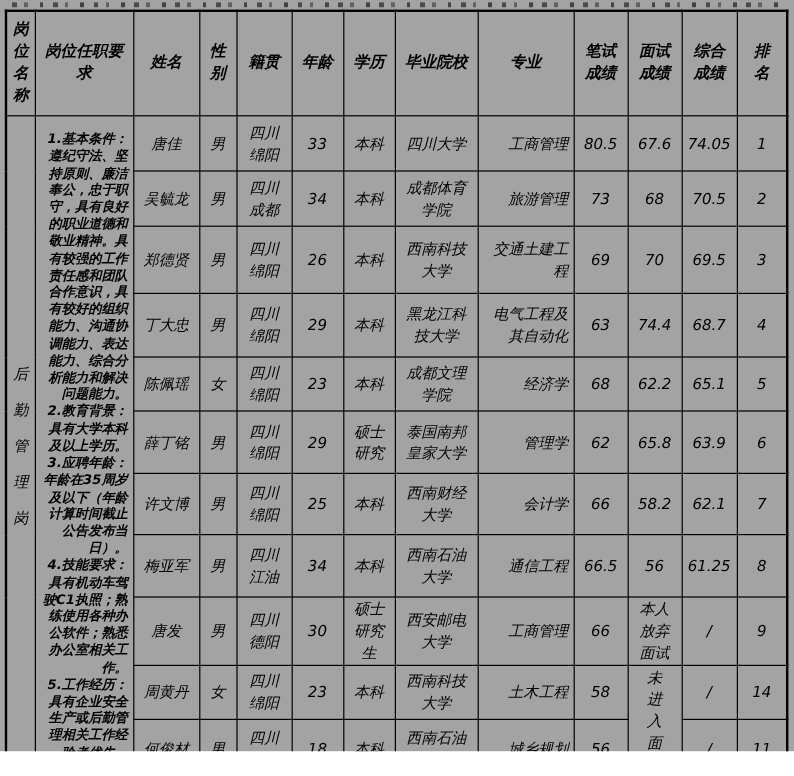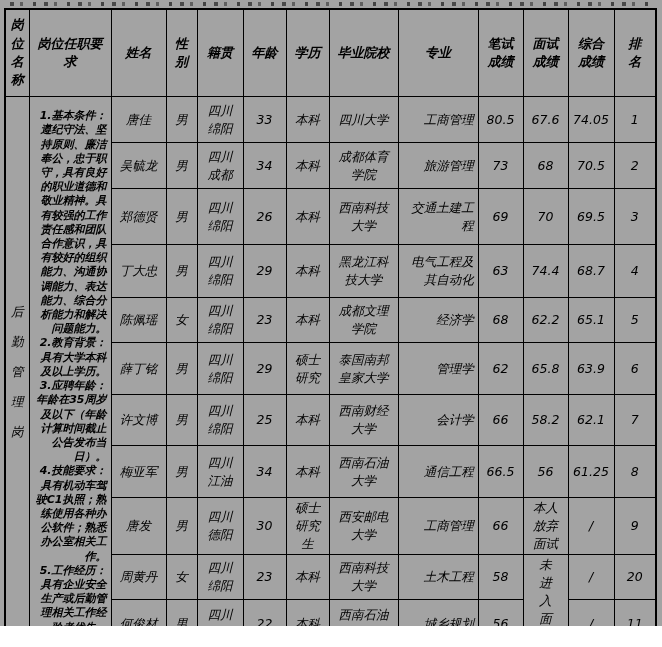--- a/index.html
+++ b/index.html
@@ -291,29 +291,29 @@
             <div class="mw46">西南科技大学</div>
           </td>
           <td>
             <div class="mw57">土木工程</div>
           </td>
           <td>58</td>
           <td rowspan="2">
             <div class="nw w11 lh18">未进入面试</div>
           </td>
           <td>/</td>
-          <td>20</td>
+          <td>14</td>
         </tr>
         <tr style="height: 47px;">
           <td>何俊材</td>
           <td>男</td>
           <td>
             <div class="nw w23">四川绵阳</div>
           </td>
-          <td>22</td>
+          <td>18</td>
           <td>
             <div class="mw24">本科</div>
           </td>
           <td>
             <div class="mw46">西南石油大学</div>
           </td>
           <td>
             <div class="mw57">城乡规划</div>
           </td>
           <td>56</td>

